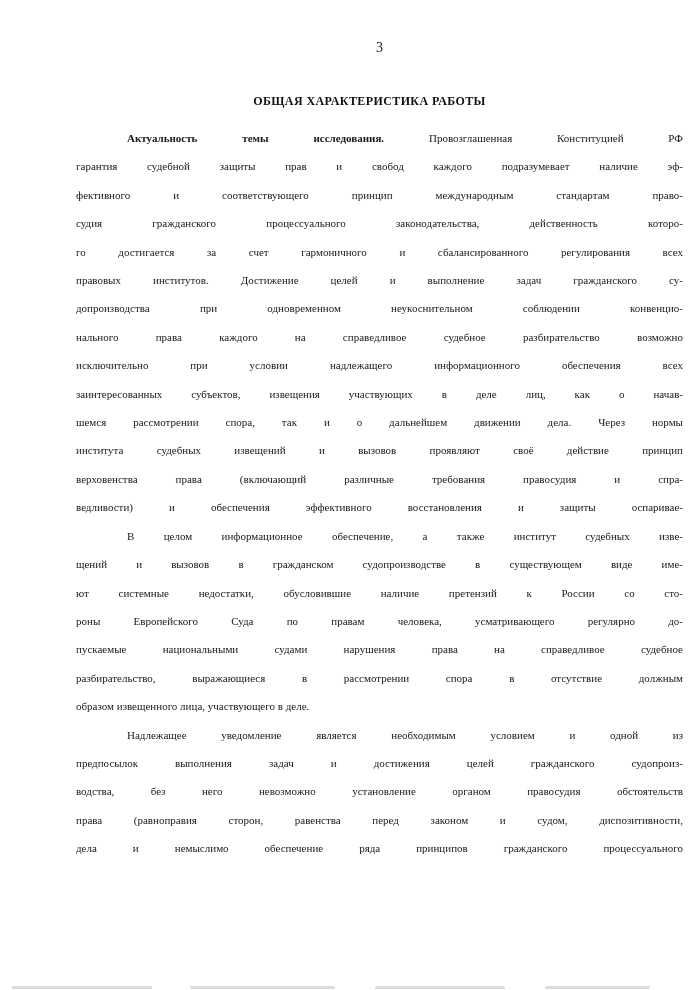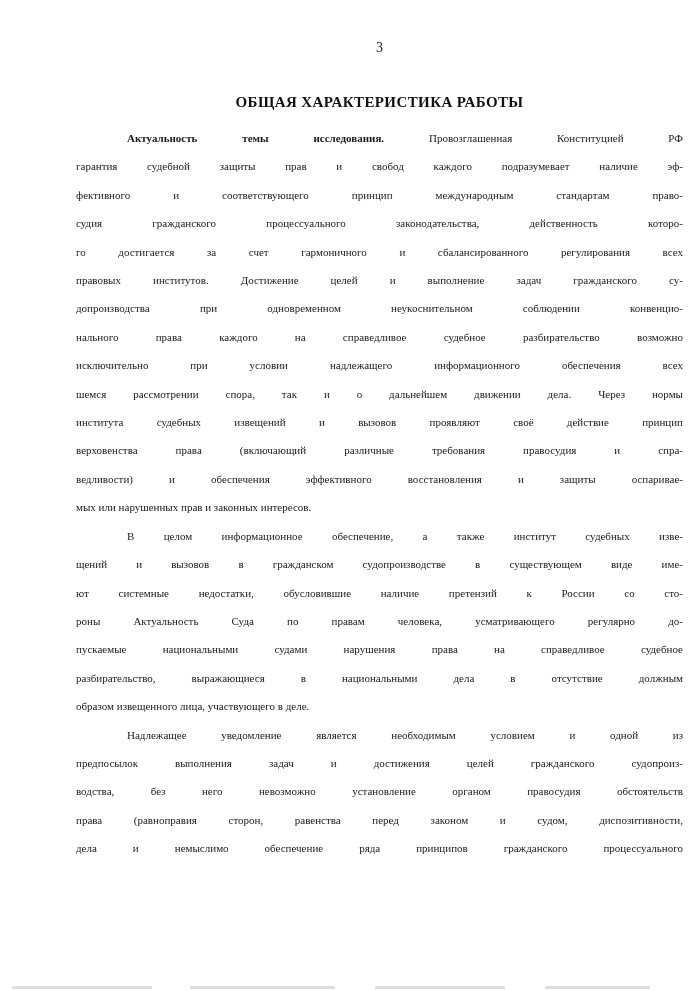--- a/index.html
+++ b/index.html
@@ -21,25 +21,25 @@
     top: 40px;
     left: 76px;
     width: 607px;
     text-align: center;
     font-size: 14px;
     color: #222222;
   }
   .doc-title {
     position: absolute;
     top: 94px;
-    left: 76px;
+    left: 66px;
     width: 607px;
     margin: 0;
     text-align: center;
-    font-size: 15px;
+    font-size: 12px;
     font-weight: bold;
     letter-spacing: 0.4px;
     color: #111111;
   }
   .doc-body {
     position: absolute;
     top: 124px;
     left: 76px;
     width: 607px;
     font-size: 11px;
@@ -93,36 +93,36 @@
       </div>
       <div>
           <div class="line">гарантия судебной защиты прав и свобод каждого подразумевает наличие эф-</div>
           <div class="line">фективного и соответствующего принцип международным стандартам право-</div>
           <div class="line">судия гражданского процессуального законодательства, действенность которо-</div>
           <div class="line">го достигается за счет гармоничного и сбалансированного регулирования всех</div>
           <div class="line">правовых институтов. Достижение целей и выполнение задач гражданского су-</div>
           <div class="line">допроизводства при одновременном неукоснительном соблюдении конвенцио-</div>
           <div class="line">нального права каждого на справедливое судебное разбирательство возможно</div>
           <div class="line">исключительно при условии надлежащего информационного обеспечения всех</div>
+          <div class="line">заинтересованных субъектов, извещения участвующих в деле лиц, как о начав-</div>
           <div class="line">шемся рассмотрении спора, так и о дальнейшем движении дела. Через нормы</div>
           <div class="line">института судебных извещений и вызовов проявляют своё действие принцип</div>
           <div class="line">верховенства права (включающий различные требования правосудия и спра-</div>
           <div class="line">ведливости) и обеспечения эффективного восстановления и защиты оспаривае-</div>
-          <div class="line last">мых или нарушенных прав и законных интересов.</div>
         </div>
     </div>
 
     <div class="para">
       <div>
           <div class="line first">В целом информационное обеспечение, а также институт судебных изве-</div>
           <div class="line">щений и вызовов в гражданском судопроизводстве в существующем виде име-</div>
           <div class="line">ют системные недостатки, обусловившие наличие претензий к России со сто-</div>
-          <div class="line">роны Актуальность Суда по правам человека, усматривающего регулярно до-</div>
+          <div class="line">роны Европейского Суда по правам человека, усматривающего регулярно до-</div>
           <div class="line">пускаемые национальными судами нарушения права на справедливое судебное</div>
-          <div class="line">разбирательство, выражающиеся в национальными дела в отсутствие должным</div>
+          <div class="line">разбирательство, выражающиеся в рассмотрении спора в отсутствие должным</div>
           <div class="line last">образом извещенного лица, участвующего в деле.</div>
         </div>
     </div>
 
     <div class="para">
       <div>
           <div class="line first">Надлежащее уведомление является необходимым условием и одной из</div>
           <div class="line">предпосылок выполнения задач и достижения целей гражданского судопроиз-</div>
           <div class="line">водства, без него невозможно установление органом правосудия обстоятельств</div>
           <div class="line">права (равноправия сторон, равенства перед законом и судом, диспозитивности,</div>

